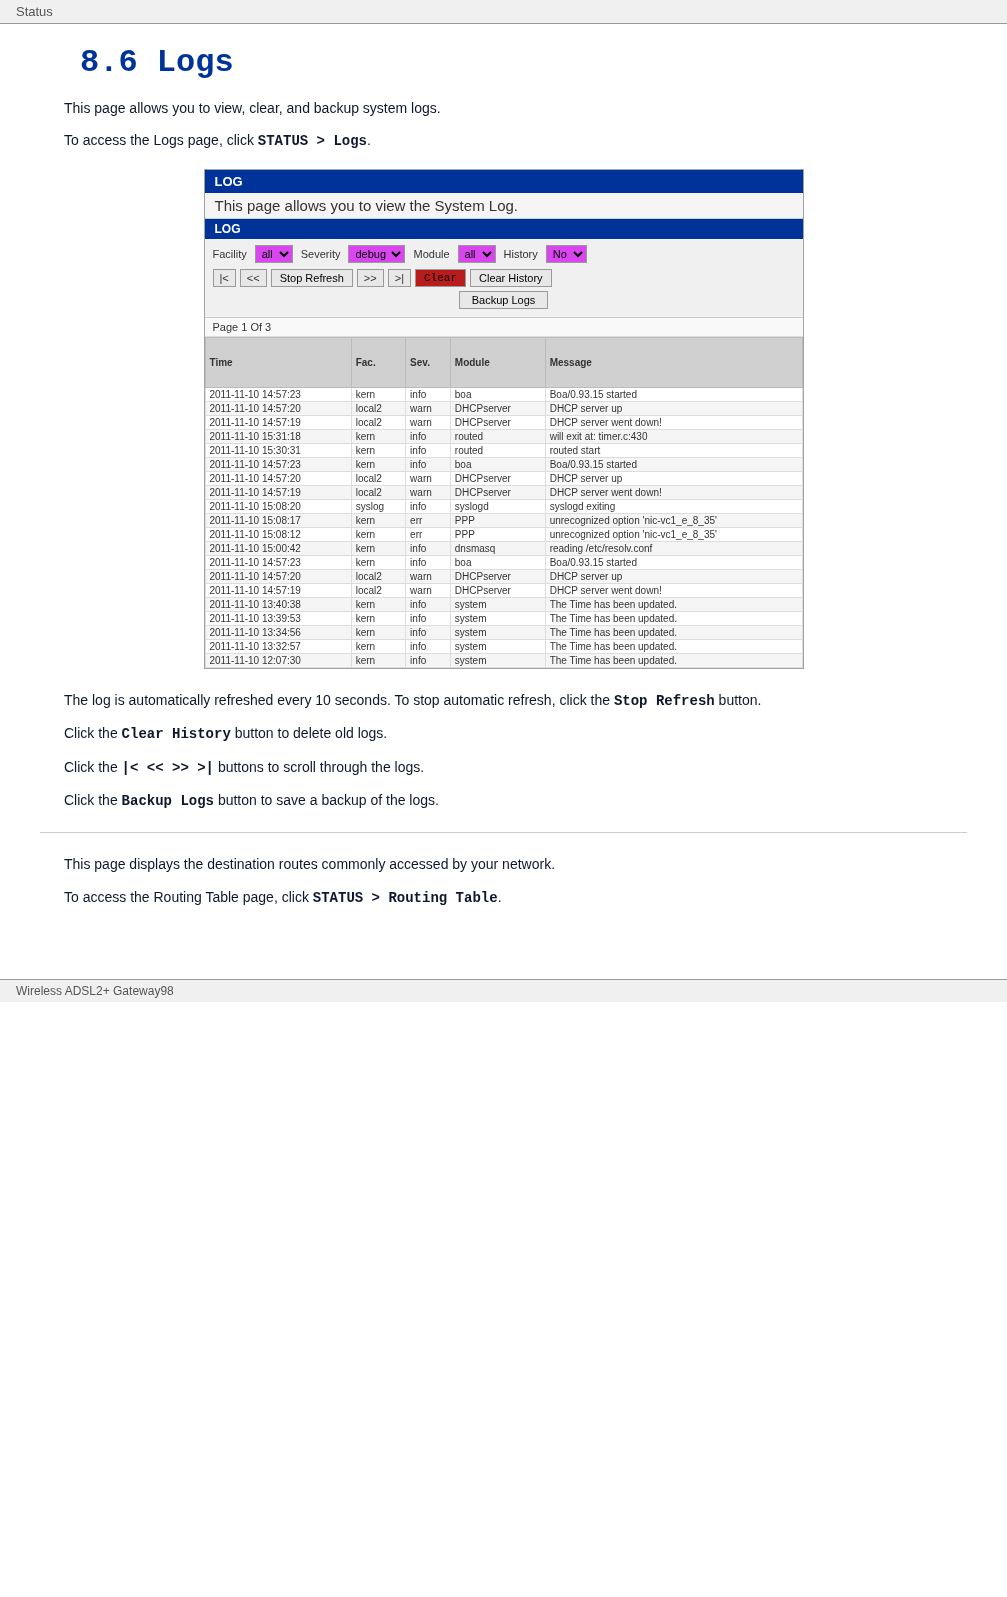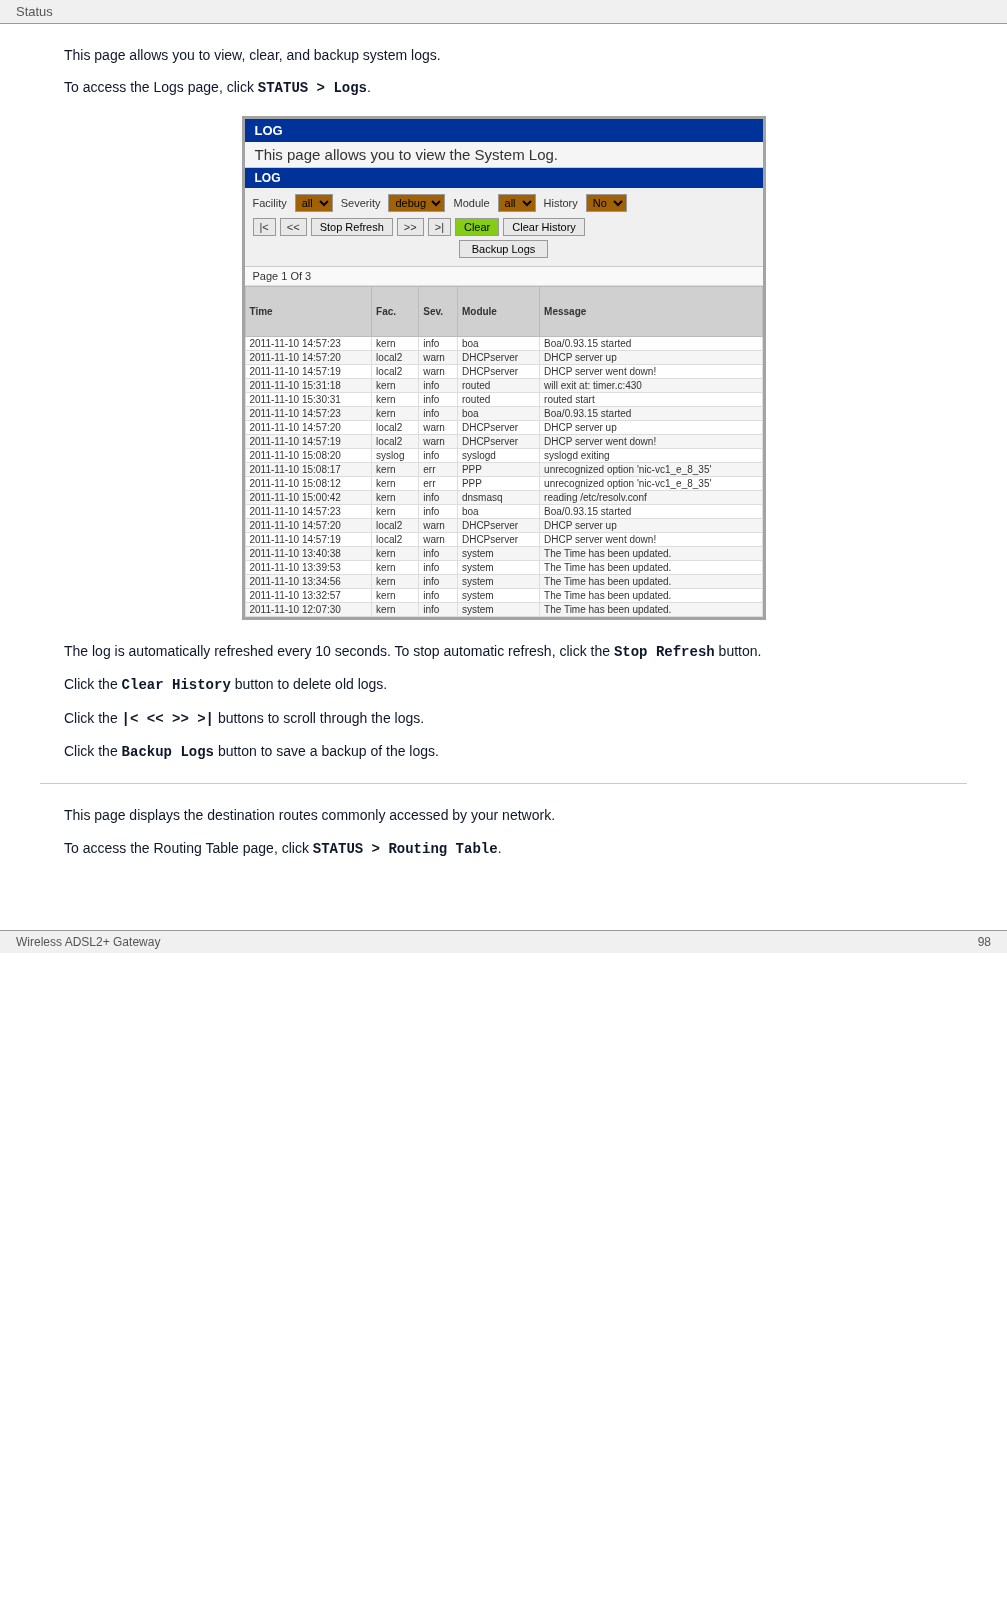--- a/index.html
+++ b/index.html
@@ -43,24 +43,24 @@
 
     .body-text {
       font-size: 14px;
       color: #0f172a;
       margin-bottom: 10px;
       line-height: 1.6;
       margin-left: 24px;
     }
 
     .screenshot-box {
-      border: 3px solid #a3a3a3;
+      border: 1px solid #a3a3a3;
       background: #fff;
       margin: 16px 0 20px 0;
-      width: 524px;
+      width: 600px;
       margin-left: auto;
       margin-right: auto;
     }
 
     .log-title-bar {
       background: #003399;
       color: #fff;
       font-weight: bold;
       font-size: 13px;
       padding: 4px 10px;
@@ -99,21 +99,21 @@
 
     .filter-label {
       font-size: 11px;
       color: #333;
     }
 
     .filter-select {
       font-size: 11px;
       padding: 1px 2px;
       border: 1px solid #999;
-      background: #a16207;
+      background: #d946ef;
     }
 
     .button-row {
       display: flex;
       align-items: center;
       gap: 4px;
       margin-bottom: 4px;
     }
 
     .nav-btn {
@@ -129,23 +129,24 @@
       font-size: 11px;
       padding: 2px 8px;
       background: #e8e8e8;
       border: 1px solid #999;
       cursor: pointer;
     }
 
     .clear-btn {
       font-size: 11px;
       padding: 2px 8px;
-      background: #84cc16;
+      background: #b91c1c;
       border: 1px solid #999;
       cursor: pointer;
+      font-family: Liberation Mono, monospace;
     }
 
     .clear-history-btn {
       font-size: 11px;
       padding: 2px 8px;
       background: #e8e8e8;
       border: 1px solid #999;
       cursor: pointer;
     }
 
@@ -197,21 +198,21 @@
     .log-table tr:nth-child(odd) { background: #fff; }
 
     .bottom-bar {
       border-top: 1px solid #999;
       padding: 4px 16px;
       font-size: 12px;
       color: #555;
       background: #f0f0f0;
       margin-top: 40px;
       display: flex;
-      justify-content: space-between;
+      justify-content: flex-start;
     }
 
     .divider-line {
       border: none;
       border-top: 1px solid #ccc;
       margin: 20px 0;
     }
 
     .inline-code {
       font-family: 'Courier New', monospace;
@@ -220,20 +221,21 @@
   </style>
 </head>
 <body>
 
 <div class="top-bar">
   <span>Status</span>
 </div>
 
 <div class="main-content">
 
+  <div class="section-title">8.6        Logs</div>
 
   <p class="body-text">This page allows you to view, clear, and backup system logs.</p>
   <p class="body-text">
     <span>To access the Logs page, click </span><span class="inline-code">STATUS &gt; Logs</span><span>.</span>
   </p>
 
   <div class="screenshot-box">
 
     <div class="log-title-bar">LOG</div>
     <div class="log-desc">This page allows you to view the System Log.</div>

